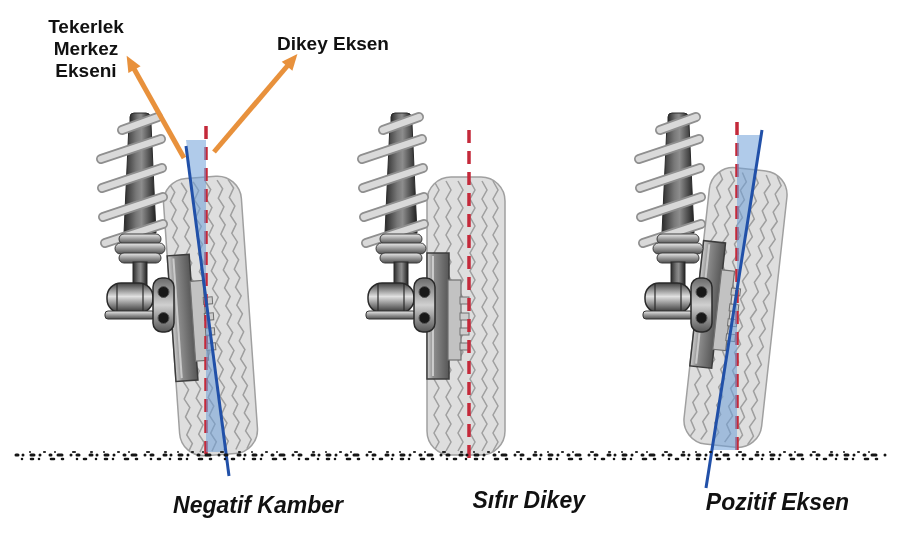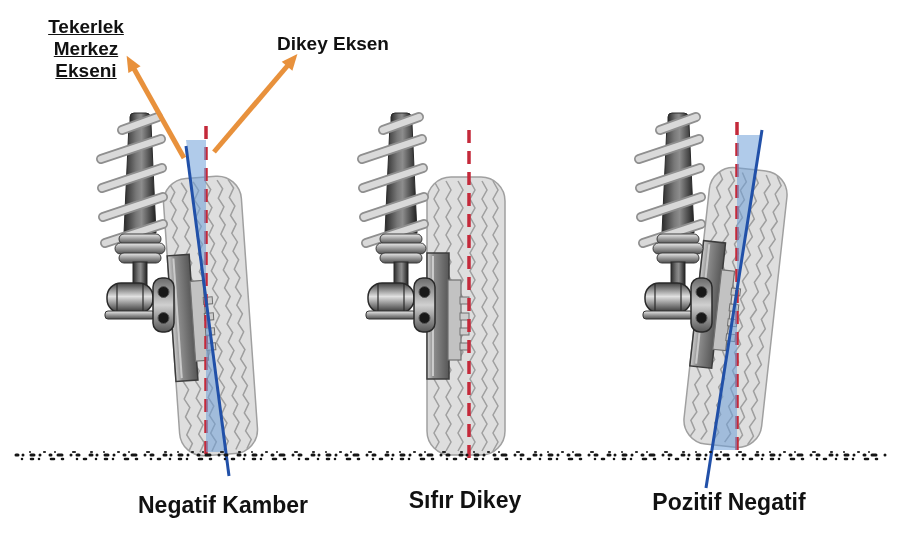--- a/index.html
+++ b/index.html
@@ -18,30 +18,30 @@
     -webkit-font-smoothing:antialiased;
   }
   .lbl-axis{
     font-size:19px;
     line-height:22px;
   }
   .lbl-wheel-axis{
     left:28px;top:16px;width:116px;
     text-align:center;
     white-space:pre-line;
-    text-decoration:underline;
   }
   .lbl-vert-axis{
     left:277px;top:33px;
   }
   .caption{
     font-size:23px;
     width:240px;
-    text-align:center;
+    text-align:right;
     letter-spacing:0px;
+    font-style:italic;
   }
   .cap-neg{left:103px;top:492px;}
   .cap-zero{left:345px;top:487px;}
   .cap-pos{left:609px;top:489px;}
 </style>
 </head>
 <body>
 
 <div id="stage">
 
@@ -190,14 +190,14 @@
   <div class="lbl lbl-axis lbl-wheel-axis">Tekerlek
 Merkez
 Ekseni</div>
 
   <div class="lbl lbl-axis lbl-vert-axis">Dikey Eksen</div>
 
   <div class="lbl caption cap-neg">Negatif Kamber</div>
 
   <div class="lbl caption cap-zero">Sıfır Dikey</div>
 
-  <div class="lbl caption cap-pos">Pozitif Negatif</div>
+  <div class="lbl caption cap-pos">Pozitif Eksen</div>
 </div>
 
 </body></html>

